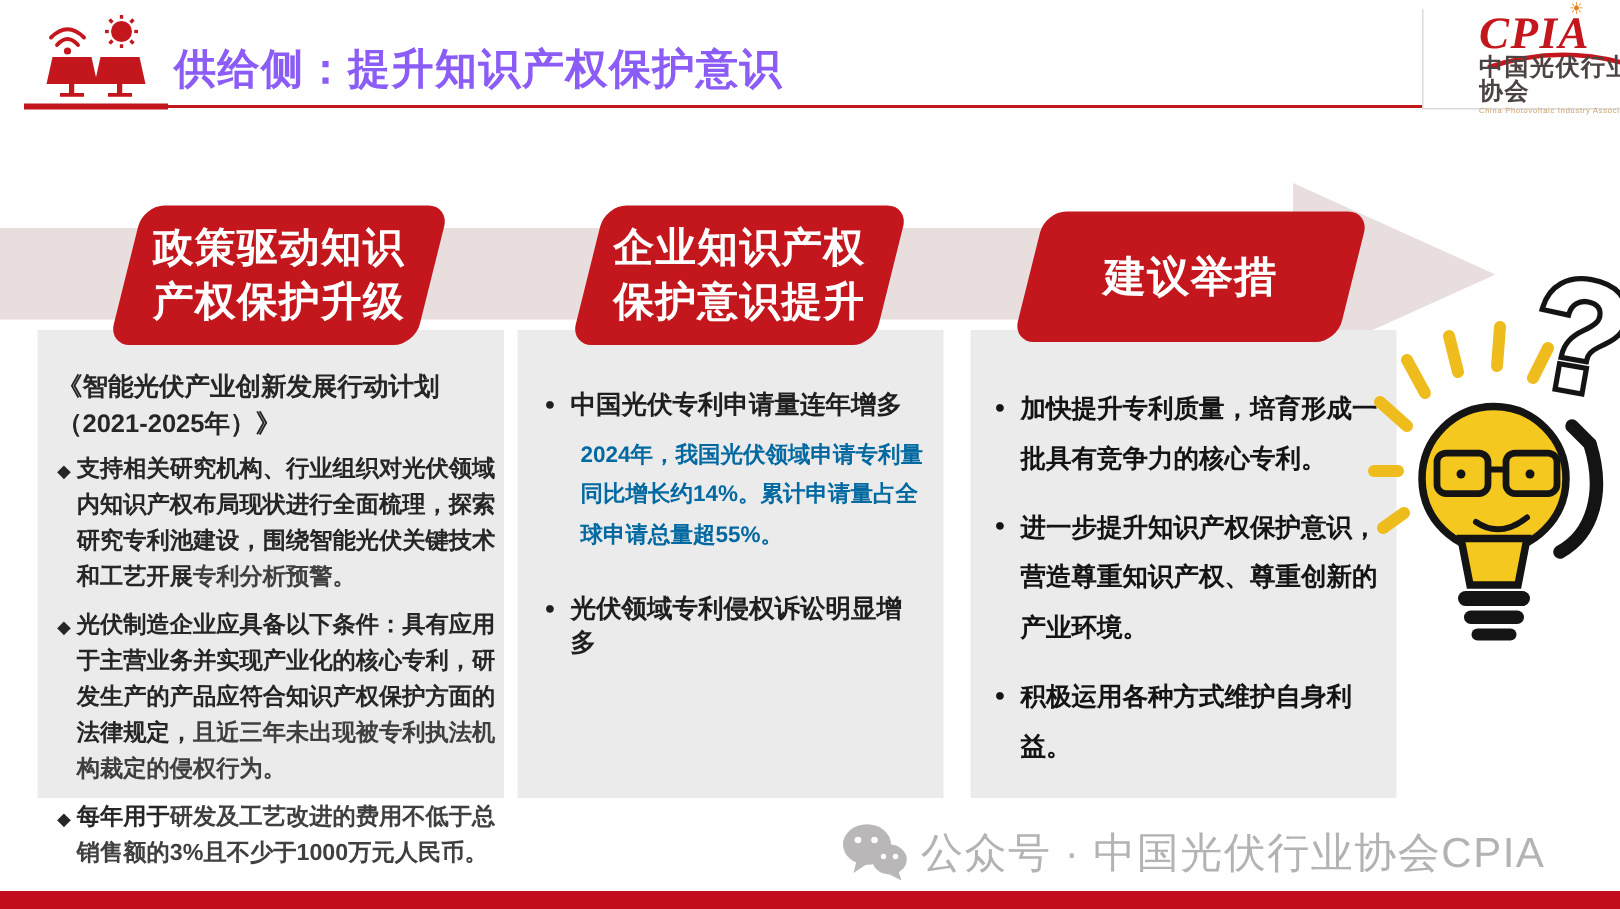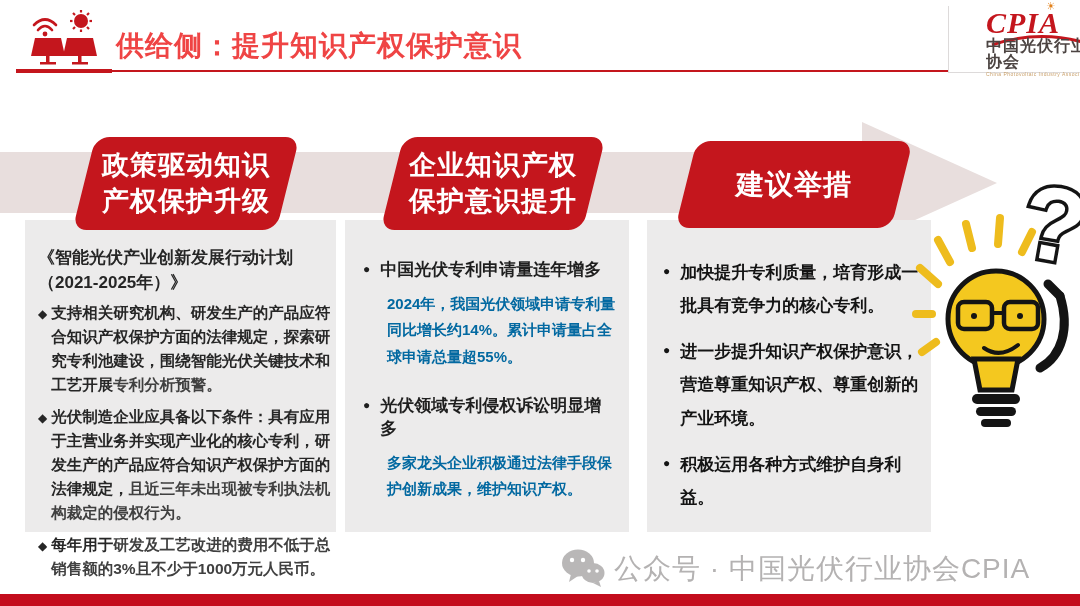--- a/index.html
+++ b/index.html
@@ -2,21 +2,21 @@
 <html><head>
 <meta charset="utf-8">
 <style>
   * { margin:0; padding:0; box-sizing:border-box; }
   body { background:#888; font-family:"Liberation Sans","DejaVu Sans",sans-serif; }
   .slide { position:relative; width:1080px; height:606px; background:#ffffff; overflow:hidden; }
 
   
   .hdr-icon { position:absolute; left:22px; top:10px; }
   .hdr-title { position:absolute; left:116px; top:27px; font-size:28px; font-weight:bold;
-               color:#ef4444; letter-spacing:1px; white-space:nowrap; }
+               color:#8b5cf6; letter-spacing:1px; white-space:nowrap; }
   .rule-thick { position:absolute; left:16px; top:69px; width:96px; height:4px; background:#c4161d; }
   .rule-thin  { position:absolute; left:112px; top:70px; width:836px; height:2px; background:#c4161d; }
   .logo-vline { position:absolute; left:948px; top:6px; width:1px; height:66px; background:#dddada; }
   .logo-hline { position:absolute; left:948px; top:72px; width:132px; height:1px; background:#dddada; }
   .logo { position:absolute; left:986px; top:8px; width:112px; line-height:1; }
   .logo-cpia { font-family:"Liberation Serif","DejaVu Serif",serif; font-style:italic; font-weight:bold;
                font-size:30px; color:#c4161d; letter-spacing:1px; position:relative; }
   .logo-burst { position:absolute; top:-7px; left:60px; color:#e2801a; font-size:11px; }
   .logo-arc { display:block; margin:-6px auto 0; }
   .logo-cn { font-size:16px; font-weight:bold; color:#4c4442; letter-spacing:1px; margin-top:-8px; }
@@ -135,21 +135,21 @@
     </div>
   </div>
   <div class="step step3">
     <div class="step-inner">建议举措</div>
   </div>
 
   <div class="panel panel1">
     <div class="p1-heading">《智能光伏产业创新发展行动计划（2021-2025年）》</div>
     <div class="p1-bullet">
       <span class="dm">◆</span>
-      <span><span>支持相关研究机构、研发生产的产品应符合知识产权保护方面的法律规定，探索研究专利池建设，围绕智能光伏关键技术和工艺开展</span><span class="red">专利分析预警。</span></span>
+      <span><span>支持相关研究机构、行业组织对光伏领域内知识产权布局现状进行全面梳理，探索研究专利池建设，围绕智能光伏关键技术和工艺开展</span><span class="red">专利分析预警。</span></span>
     </div>
     <div class="p1-bullet">
       <span class="dm">◆</span>
       <span><span>光伏制造企业应具备以下条件：具有应用于主营业务并实现产业化的核心专利，研发生产的产品应符合知识产权保护方面的法律规定，</span><span class="red">且近三年未出现被专利执法机构裁定的侵权行为。</span></span>
     </div>
     <div class="p1-bullet">
       <span class="dm">◆</span>
       <span><span>每年用于</span><span class="red">研发及工艺改进的费用不低于总销售额的3%且不少于1000万元人民币。</span></span>
     </div>
   </div>
@@ -160,21 +160,20 @@
         <span class="dot">●</span>
         <span>中国光伏专利申请量连年增多</span>
       </div>
       <div class="p2-desc">2024年，我国光伏领域申请专利量同比增长约14%。累计申请量占全球申请总量超55%。</div>
     </div>
     <div class="p2-item">
       <div class="p2-title-row">
         <span class="dot">●</span>
         <span>光伏领域专利侵权诉讼明显增多</span>
       </div>
-      <div class="p2-desc">多家龙头企业积极通过法律手段保护创新成果，维护知识产权。</div>
     </div>
   </div>
 
   <div class="panel panel3">
     <div class="p3-bullet">
       <span class="dot">●</span>
       <span>加快提升专利质量，培育形成一批具有竞争力的核心专利。</span>
     </div>
     <div class="p3-bullet">
       <span class="dot">●</span>

